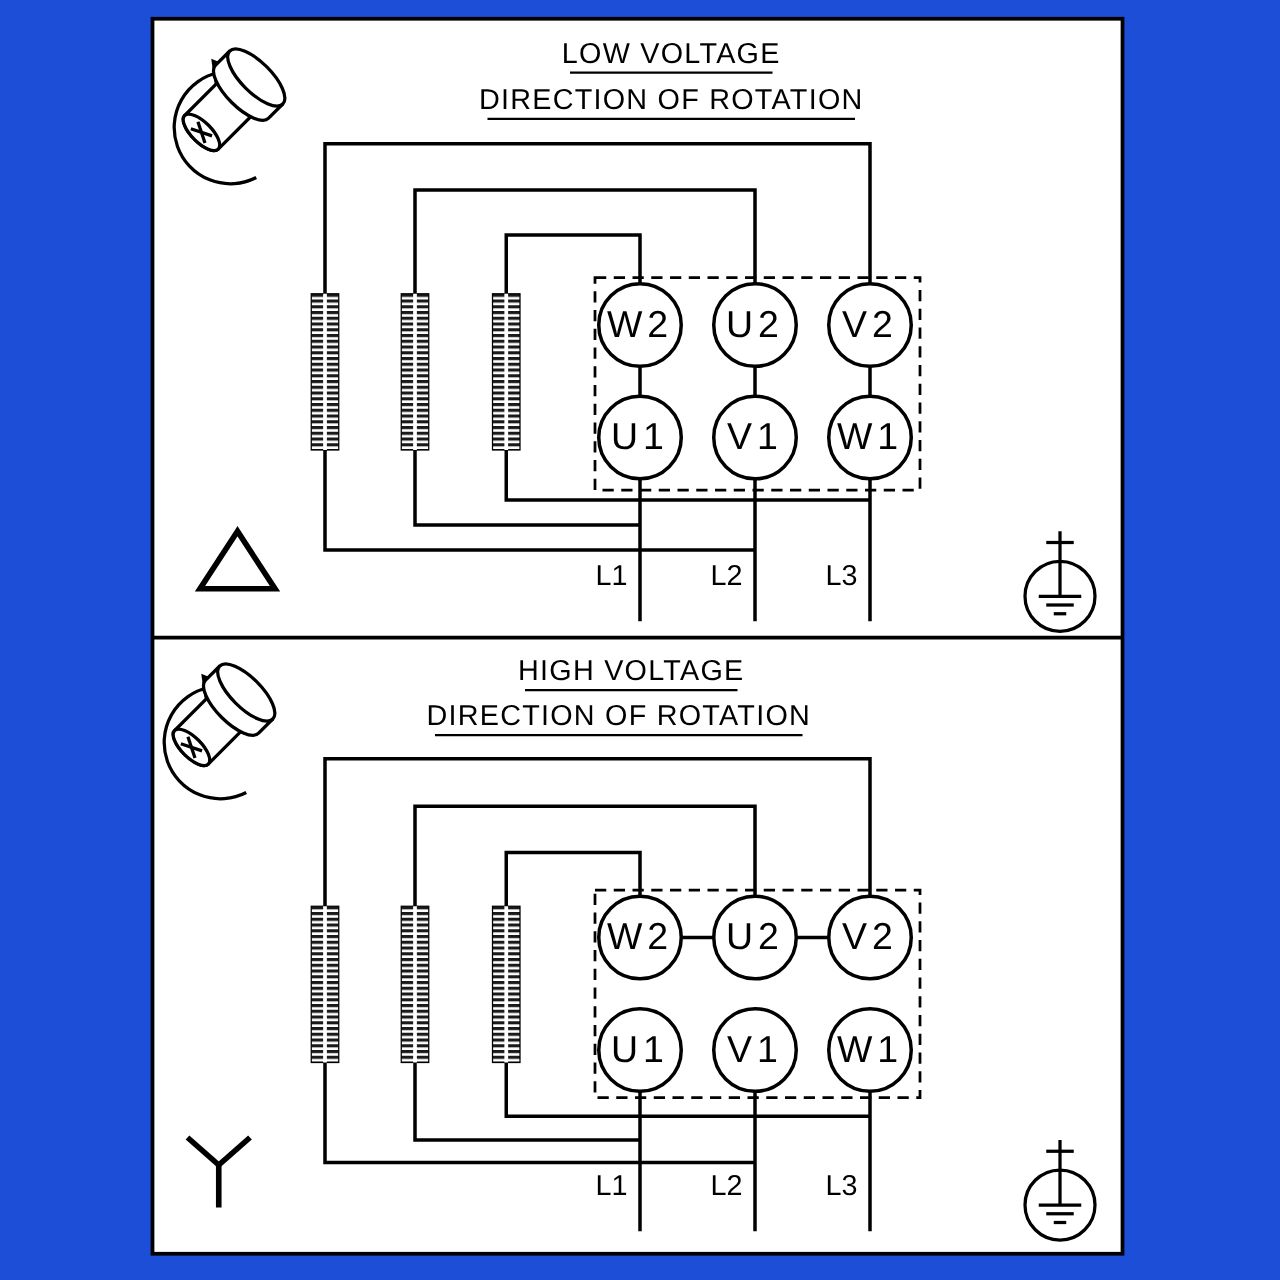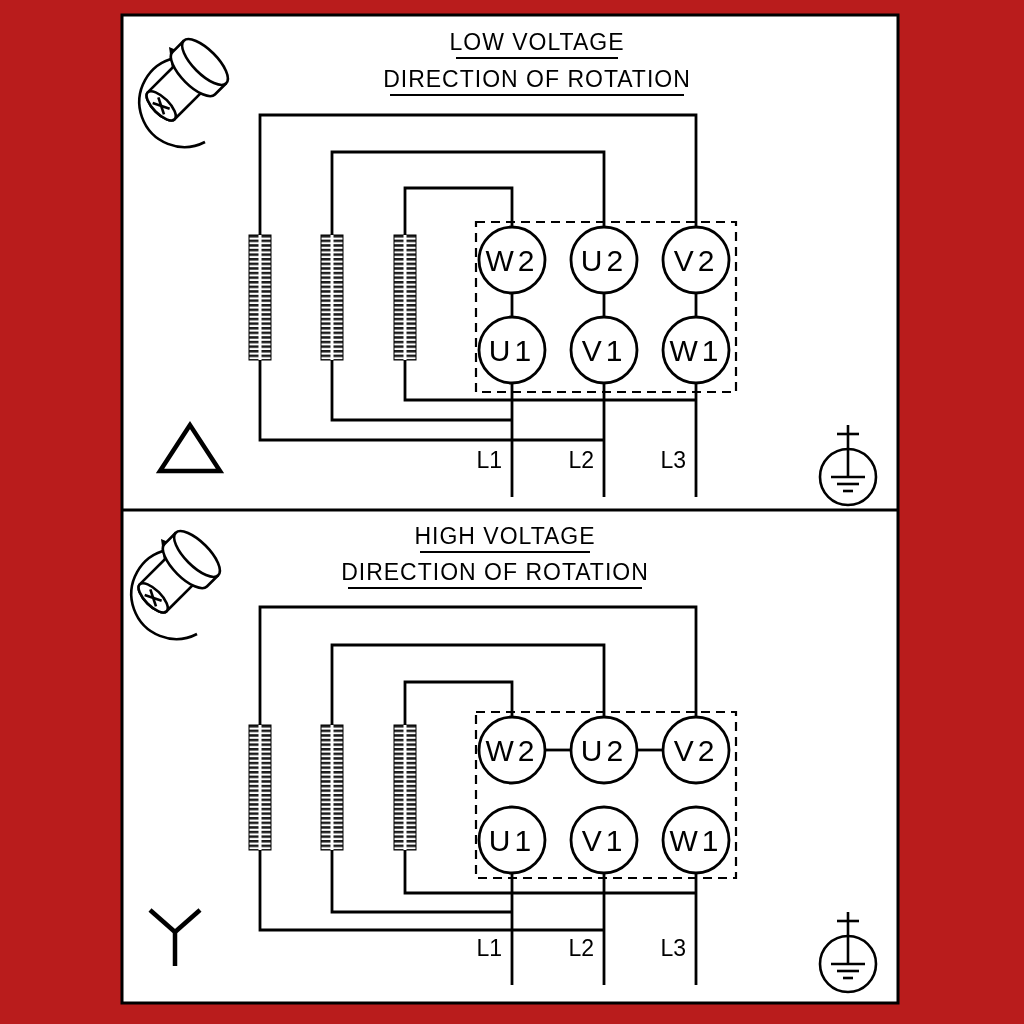--- a/index.html
+++ b/index.html
@@ -1,16 +1,16 @@
 <!DOCTYPE html>
 <html><head>
 <meta charset="utf-8">
 <style>
   html,body{margin:0;padding:0;background:#ffffff;}
-  .stage{width:1024px;height:1024px;position:relative;background:#b91c1c;}
+  .stage{width:1024px;height:1024px;position:relative;background:#1d4ed8;}
   svg{display:block;}
   svg text{font-family:"Liberation Sans","DejaVu Sans",sans-serif;fill:#000;}
   .title-text{font-size:23px;letter-spacing:1px;}
   .terminal-text{font-size:30px;letter-spacing:4px;}
   .line-text{font-size:23px;}
 </style>
 </head>
 <body>
 
 <div class="stage">

